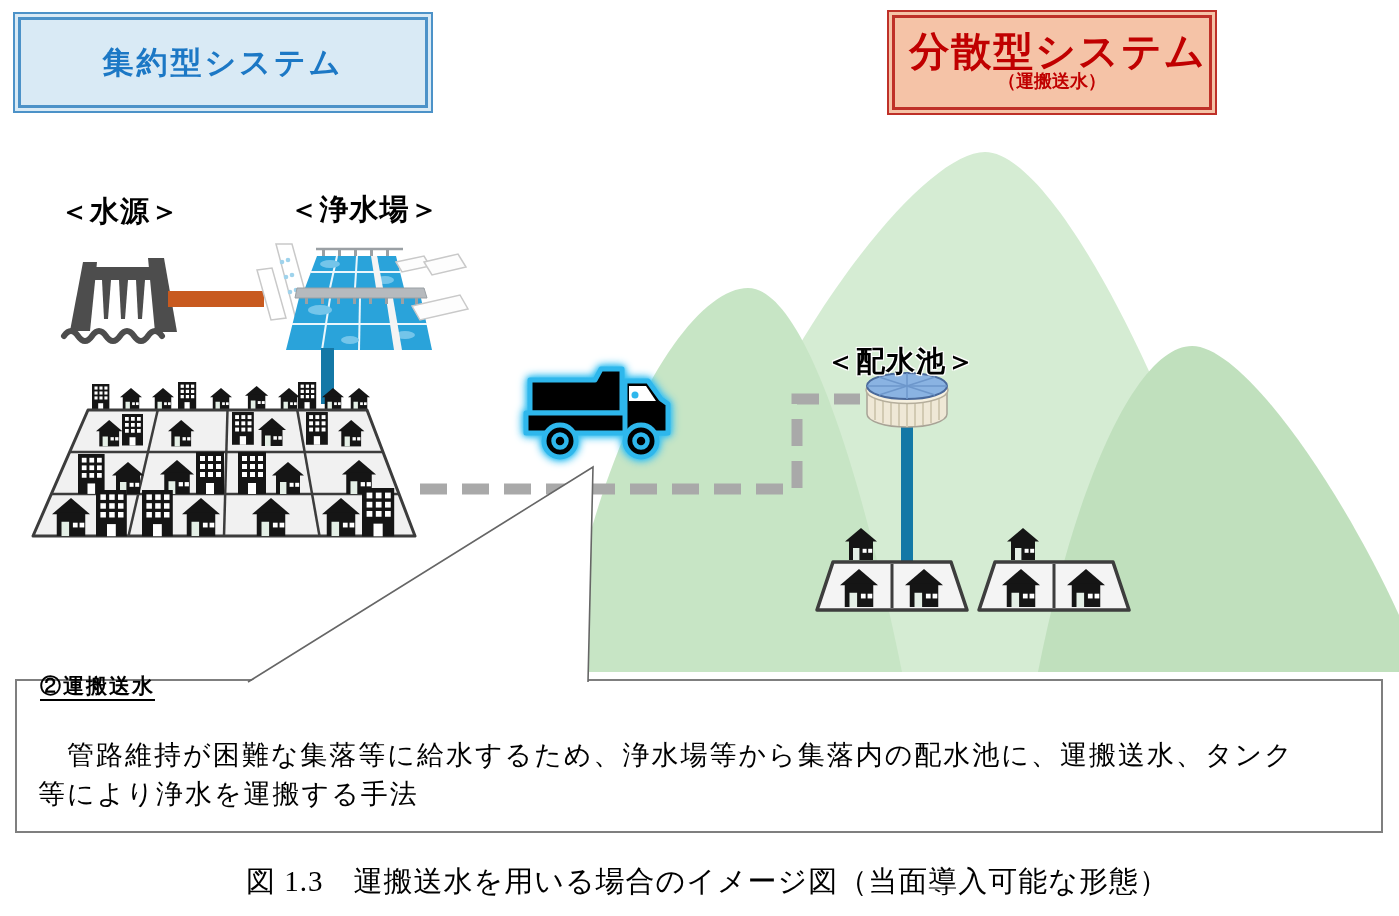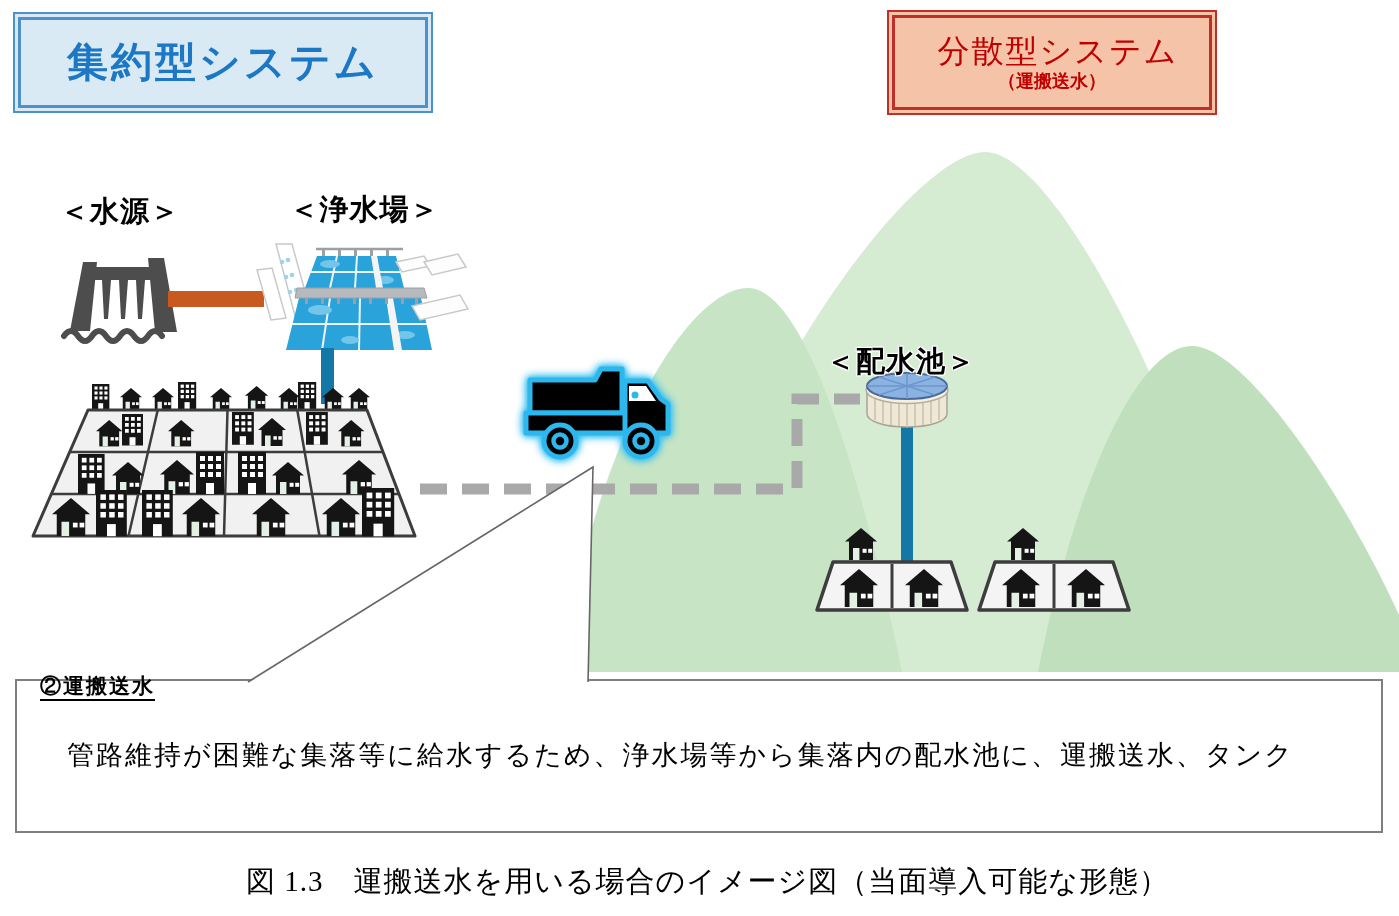--- a/index.html
+++ b/index.html
@@ -9,25 +9,25 @@
   }
   .scene{position:absolute;left:0;top:0;width:1399px;height:916px;}
   .txt{position:absolute;color:#000;}
 
   
   .legend{position:absolute;display:flex;box-sizing:border-box;}
   .legend .inner{flex:1;display:flex;flex-direction:column;align-items:center;justify-content:center;box-sizing:border-box;}
   .legend-blue{left:13px;top:12px;width:420px;height:101px;
     background:var(--centralized_bg,#d9eaf5);border:2px solid var(--centralized_border,#4c92c8);padding:3px;}
   .legend-blue .inner{border:3px solid var(--centralized_border,#4c92c8);}
-  .legend-blue .t1{font-size:41px;font-weight:bold;letter-spacing:3px;color:var(--centralized_text,#1c78c5);}
+  .legend-blue .t1{font-size:31px;font-weight:bold;letter-spacing:3px;color:var(--centralized_text,#1c78c5);}
   .legend-red{left:887px;top:10px;width:330px;height:105px;
     background:var(--decentralized_bg,#f5c3a7);border:2px solid var(--decentralized_border,#bf3028);padding:3px;}
   .legend-red .inner{border:3px solid var(--decentralized_border,#bf3028);}
-  .legend-red .t1{font-size:32px;font-weight:normal;letter-spacing:2px;color:var(--decentralized_text,#c00000);line-height:36px;margin-left:12px;}
+  .legend-red .t1{font-size:40px;font-weight:bold;letter-spacing:2px;color:var(--decentralized_text,#c00000);line-height:36px;margin-left:12px;}
   .legend-red .t2{font-size:18px;font-weight:bold;color:var(--decentralized_text,#c00000);line-height:24px;}
 
   
   .scene-label{position:absolute;font-size:29px;font-weight:bold;letter-spacing:1px;text-align:center;white-space:nowrap;}
   .lbl-source{left:30px;top:192px;width:180px;}
   .lbl-plant{left:272px;top:190px;width:185px;}
   .lbl-reservoir{left:806px;top:294px;width:190px;
     text-shadow:0 0 3px #fff,1px 1px 0 #fff,-1px -1px 0 #fff,1px -1px 0 #fff,-1px 1px 0 #fff;margin-top:48px;}
 
   
@@ -264,15 +264,16 @@
       <span class="t2">（運搬送水）</span>
     </div>
   </div>
 
   <div class="txt scene-label lbl-source">＜水源＞</div>
   <div class="txt scene-label lbl-plant">＜浄水場＞</div>
   <div class="txt scene-label lbl-reservoir">＜配水池＞</div>
 
   <div class="txt callout-heading">②運搬送水</div>
   <div class="txt callout-body">　管路維持が困難な集落等に給水するため、浄水場等から集落内の配水池に、運搬送水、タンク</div>
+  <div class="txt callout-body callout-body2">等により浄水を運搬する手法</div>
 
   <div class="txt caption">図 1.3　運搬送水を用いる場合のイメージ図（当面導入可能な形態）</div>
 </div>
 
 </body></html>

